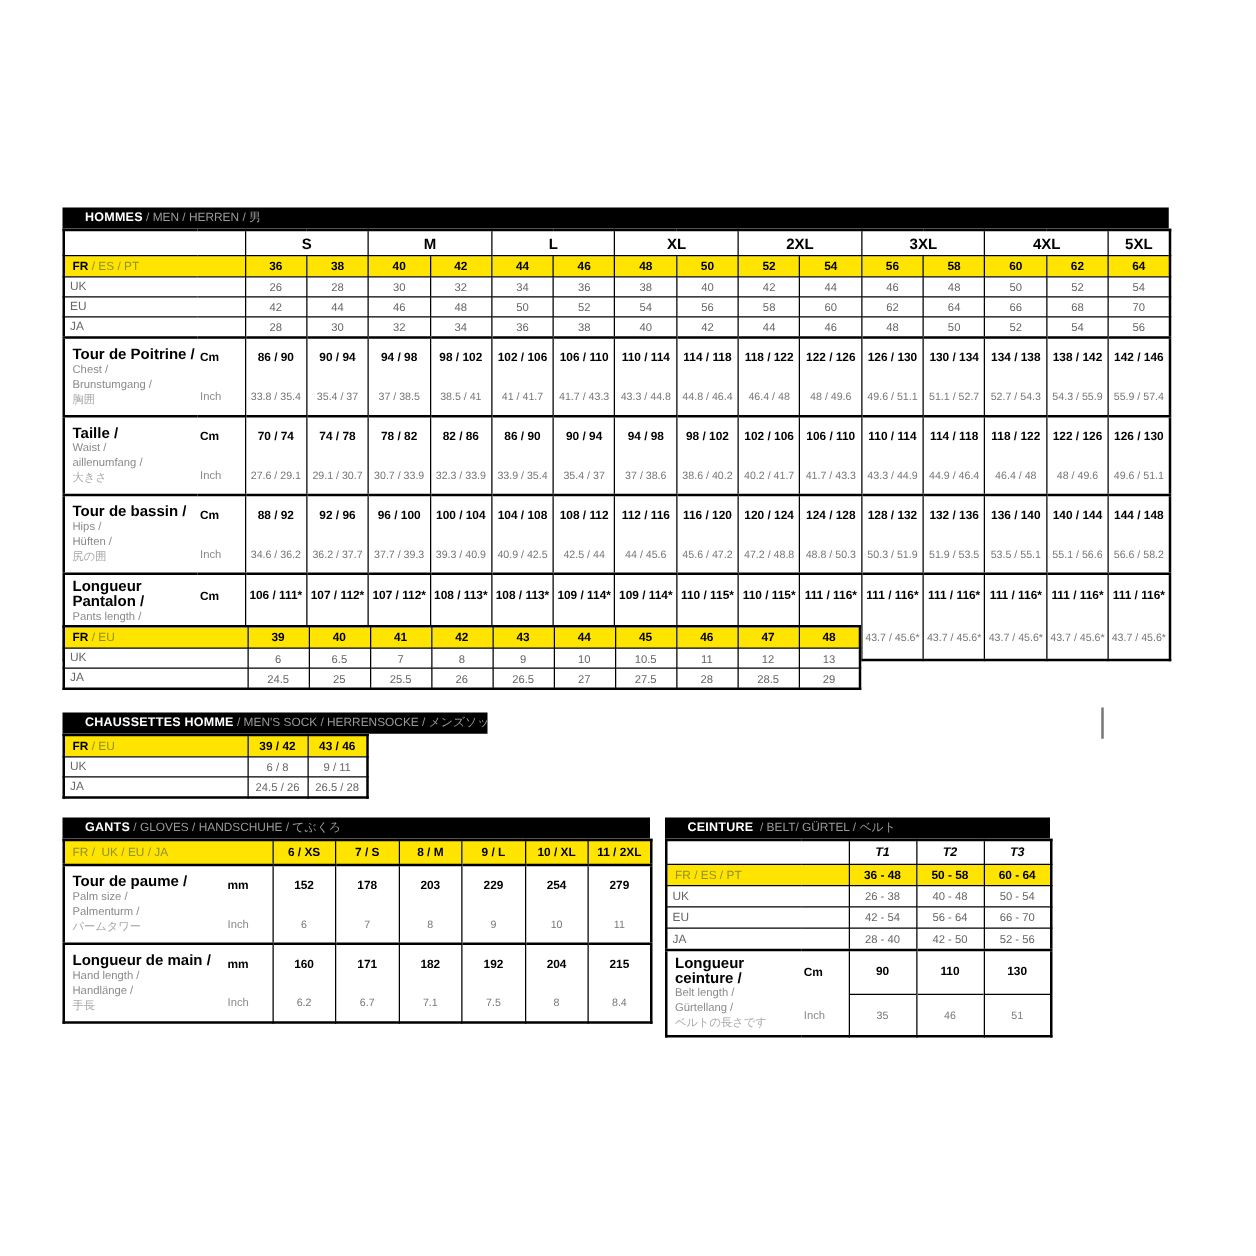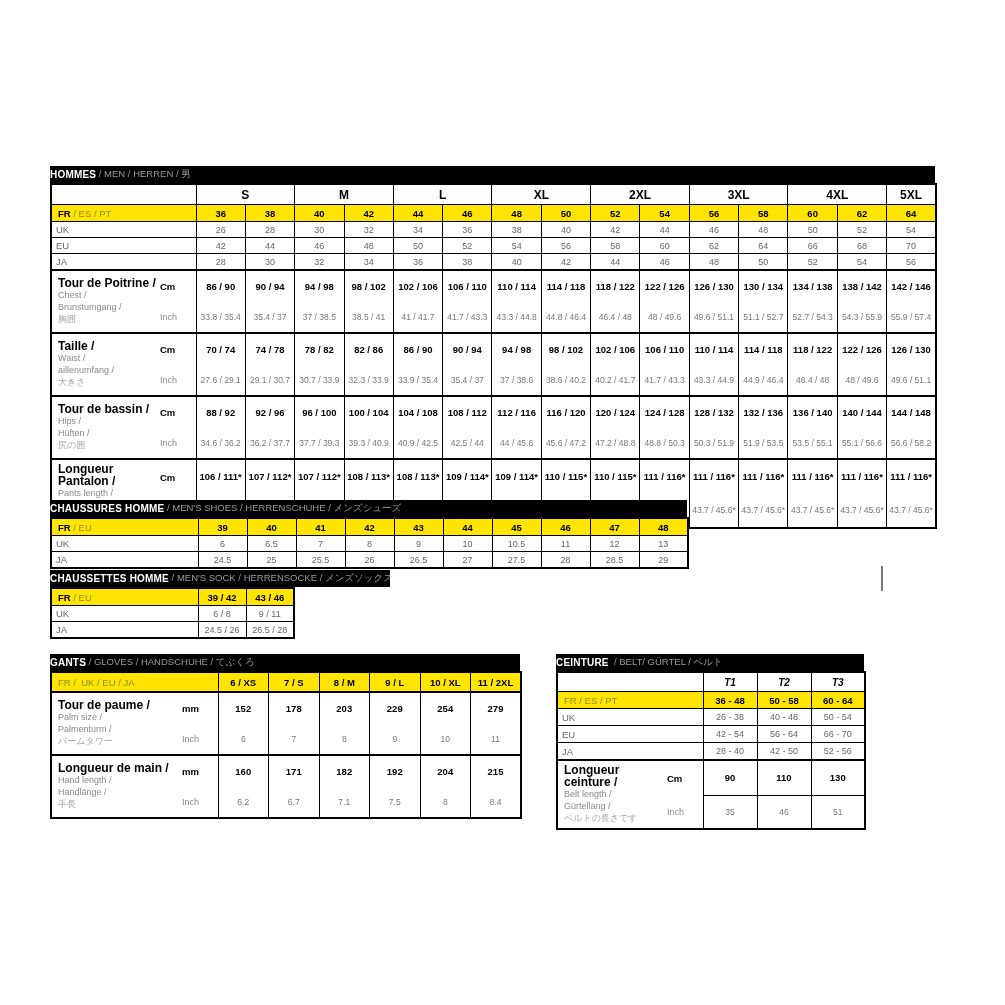--- a/index.html
+++ b/index.html
@@ -4,21 +4,21 @@
 <style>
   html,body{margin:0;padding:0;}
   body{
     width:1005px;height:1005px;background:#ffffff;position:relative;
     font-family:"Liberation Sans", sans-serif;
     -webkit-font-smoothing:antialiased;
   }
   .tbl{position:absolute;}
   .bar{
     height:17px;background:#000;display:flex;align-items:center;
-    padding-left:0;box-sizing:border-box;overflow:hidden;white-space:nowrap;
+    padding-left:18px;box-sizing:border-box;overflow:hidden;white-space:nowrap;
   }
   .bar-main{color:#fff;font-weight:bold;font-size:10px;letter-spacing:.2px;white-space:pre;}
   .bar-rest{color:#9a9a9a;font-size:9.5px;white-space:pre;}
   table{border-collapse:collapse;table-layout:fixed;background:#fff;border:2px solid #000;}
   td{border:1px solid #000;text-align:center;vertical-align:middle;padding:0;overflow:hidden;}
   
   .r-group td{height:19px;font-weight:bold;font-size:12px;color:#000;}
   .r-thead td{height:18px;font-weight:bold;font-size:10px;color:#000;font-style:italic;}
   .r-band td{height:16px;background:#ffe400;font-weight:bold;font-size:9.5px;color:#000;}
   .r-band .c-label{text-align:left;padding-left:6px;}
@@ -452,24 +452,20 @@
               <div class="m-top">111 / 116*</div>
               <div class="m-bot">43.7 / 45.6*</div>
             </td>
           </tr>
         </tbody>
       </table>
     </div>
 </div>
 
 <div class="tbl" id="t-shoes" style="left:50px;top:500px;">
-  <div class="bar" style="width:637px">
-    <span class="bar-main">CHAUSSURES HOMME</span>
-      <span class="bar-rest"> / MEN'S SHOES / HERRENSCHUHE / メンズシューズ</span>
-  </div>
   <div class="tbl-host">
       <table style="width:637px">
         <colgroup>
           <col style="width:147px">
           <col style="width:49px">
           <col style="width:49px">
           <col style="width:49px">
           <col style="width:49px">
           <col style="width:49px">
           <col style="width:49px">
@@ -657,21 +653,21 @@
             <td class="c-mval">
               <div class="m-top">215</div>
               <div class="m-bot">8.4</div>
             </td>
           </tr>
         </tbody>
       </table>
     </div>
 </div>
 
-<div class="tbl" id="t-belt" style="left:556px;top:654px;">
+<div class="tbl" id="t-belt" style="left:532px;top:654px;">
   <div class="bar" style="width:308px">
     <span class="bar-main">CEINTURE</span>
       <span class="bar-rest">  / BELT/ GÜRTEL / ベルト</span>
   </div>
   <div class="tbl-host">
       <table style="width:308px">
         <colgroup>
           <col style="width:108px">
           <col style="width:38px">
           <col style="width:54px">

